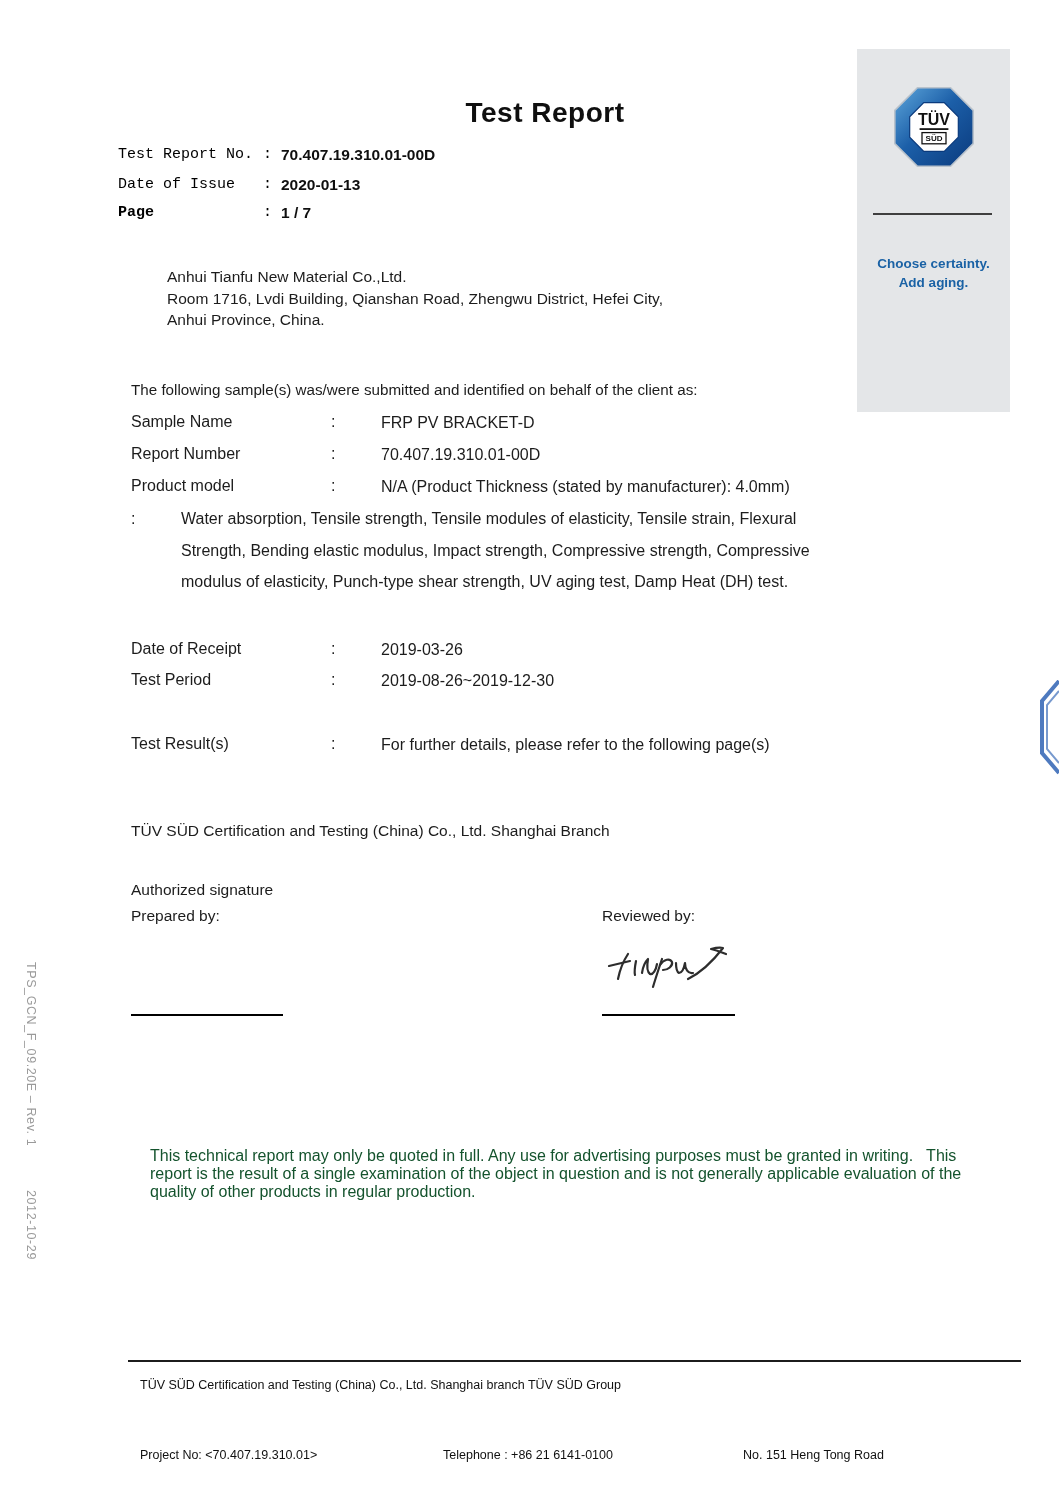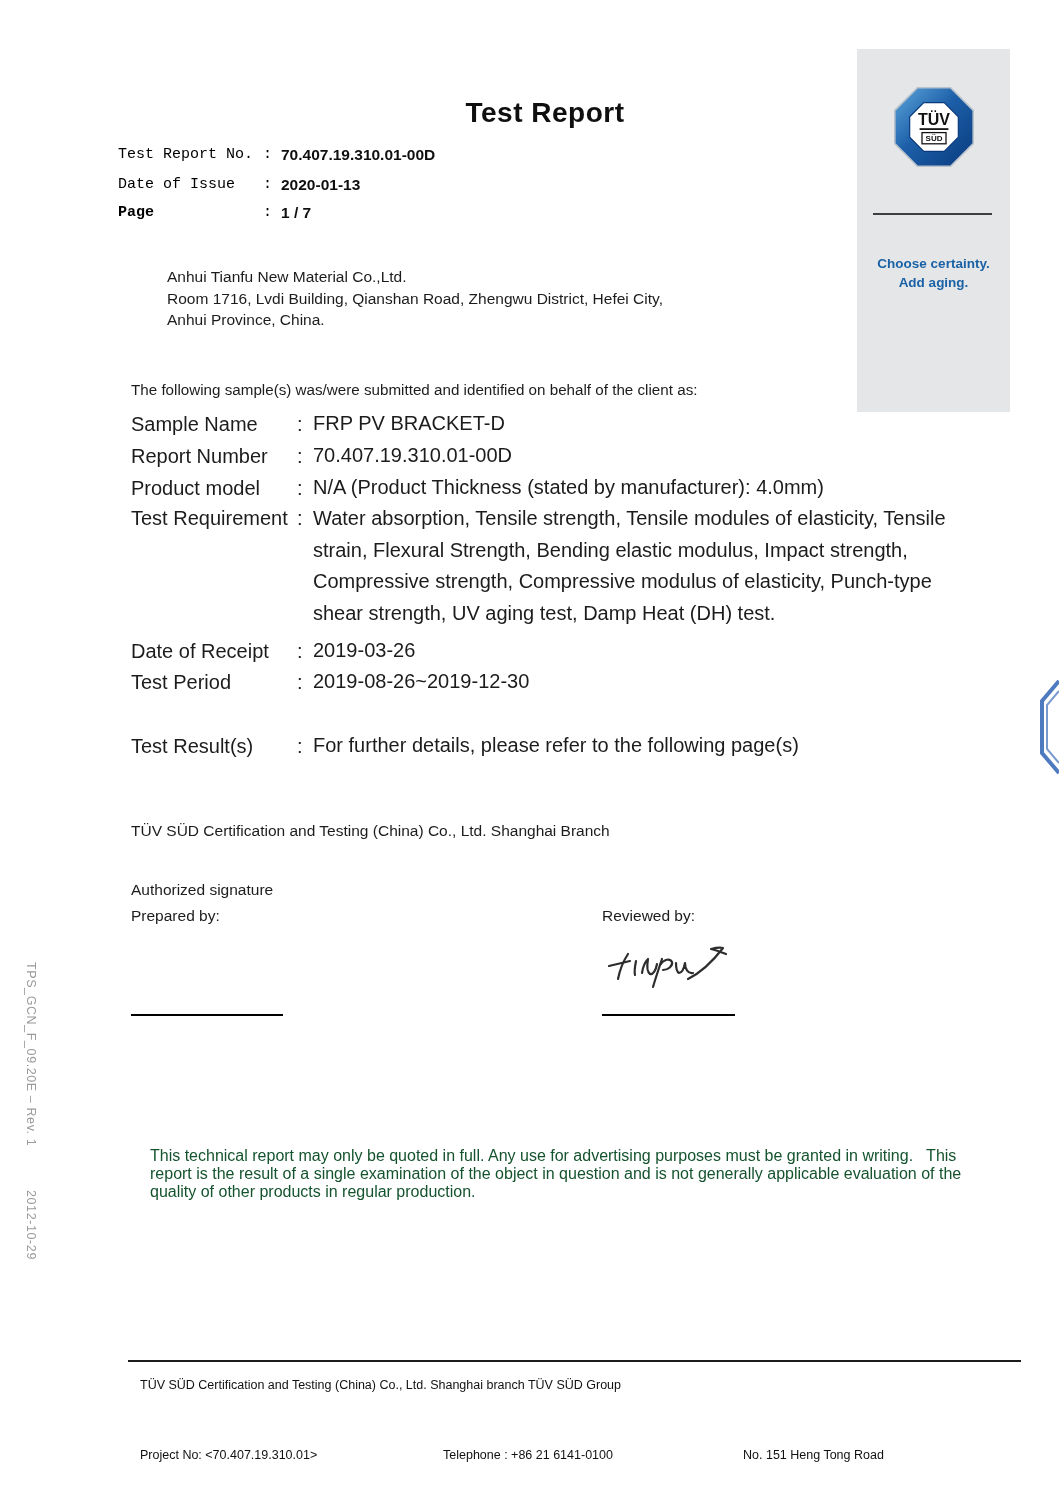--- a/index.html
+++ b/index.html
@@ -21,21 +21,21 @@
   .brand-logo{position:absolute;left:37px;top:34px;width:80px;height:88px;}
   .brand-divider{position:absolute;left:16px;top:164px;width:119px;border-top:2px solid #3f3f3f;}
   .tagline{position:absolute;left:0;top:205px;width:153px;text-align:center;
            font-size:13.5px;line-height:19px;font-weight:bold;}
 
   .client{position:absolute;left:131px;top:266px;font-size:15.5px;line-height:21.5px;margin-left:36px;}
 
   .intro{position:absolute;left:131px;top:381px;font-size:15.2px;}
 
   
-  .det-row{position:absolute;left:131px;display:flex;width:835px;font-size:20px;}
+  .det-row{position:absolute;left:131px;display:flex;width:835px;font-size:16px;gap:34px;}
   .det-label{width:166px;flex:none;}
   .det-colon{width:16px;flex:none;}
   .det-value{flex:1;line-height:20px;}
   .det-row.multi .det-value{line-height:31.6px;}
 
   .issuer{position:absolute;left:131px;top:822px;font-size:15.5px;}
   .auth-heading{position:absolute;left:131px;top:881px;font-size:15.5px;}
   .prepared{position:absolute;left:131px;top:907px;font-size:15.5px;}
   .reviewed{position:absolute;left:602px;top:907px;font-size:15.5px;}
   .sig-svg{position:absolute;left:600px;top:935px;width:140px;height:62px;}
@@ -124,21 +124,20 @@
     <span class="det-label">Report Number</span>
     <span class="det-colon">:</span>
     <span class="det-value">70.407.19.310.01-00D</span>
   </div>
   <div class="det-row" style="top:477px">
     <span class="det-label">Product model</span>
     <span class="det-colon">:</span>
     <span class="det-value">N/A (Product Thickness (stated by manufacturer): 4.0mm)</span>
   </div>
   <div class="det-row multi" style="top:503px">
-    <span class="det-label" style="line-height:31.6px">Test Requirement</span>
     <span class="det-colon" style="line-height:31.6px">:</span>
     <span class="det-value" style="max-width:645px">Water absorption, Tensile strength, Tensile modules of elasticity, Tensile strain, Flexural Strength, Bending elastic modulus, Impact strength, Compressive strength, Compressive modulus of elasticity, Punch-type shear strength, UV aging test, Damp Heat (DH) test.</span>
   </div>
   <div class="det-row" style="top:640px">
     <span class="det-label">Date of Receipt</span>
     <span class="det-colon">:</span>
     <span class="det-value">2019-03-26</span>
   </div>
   <div class="det-row" style="top:671px">
     <span class="det-label">Test Period</span>

